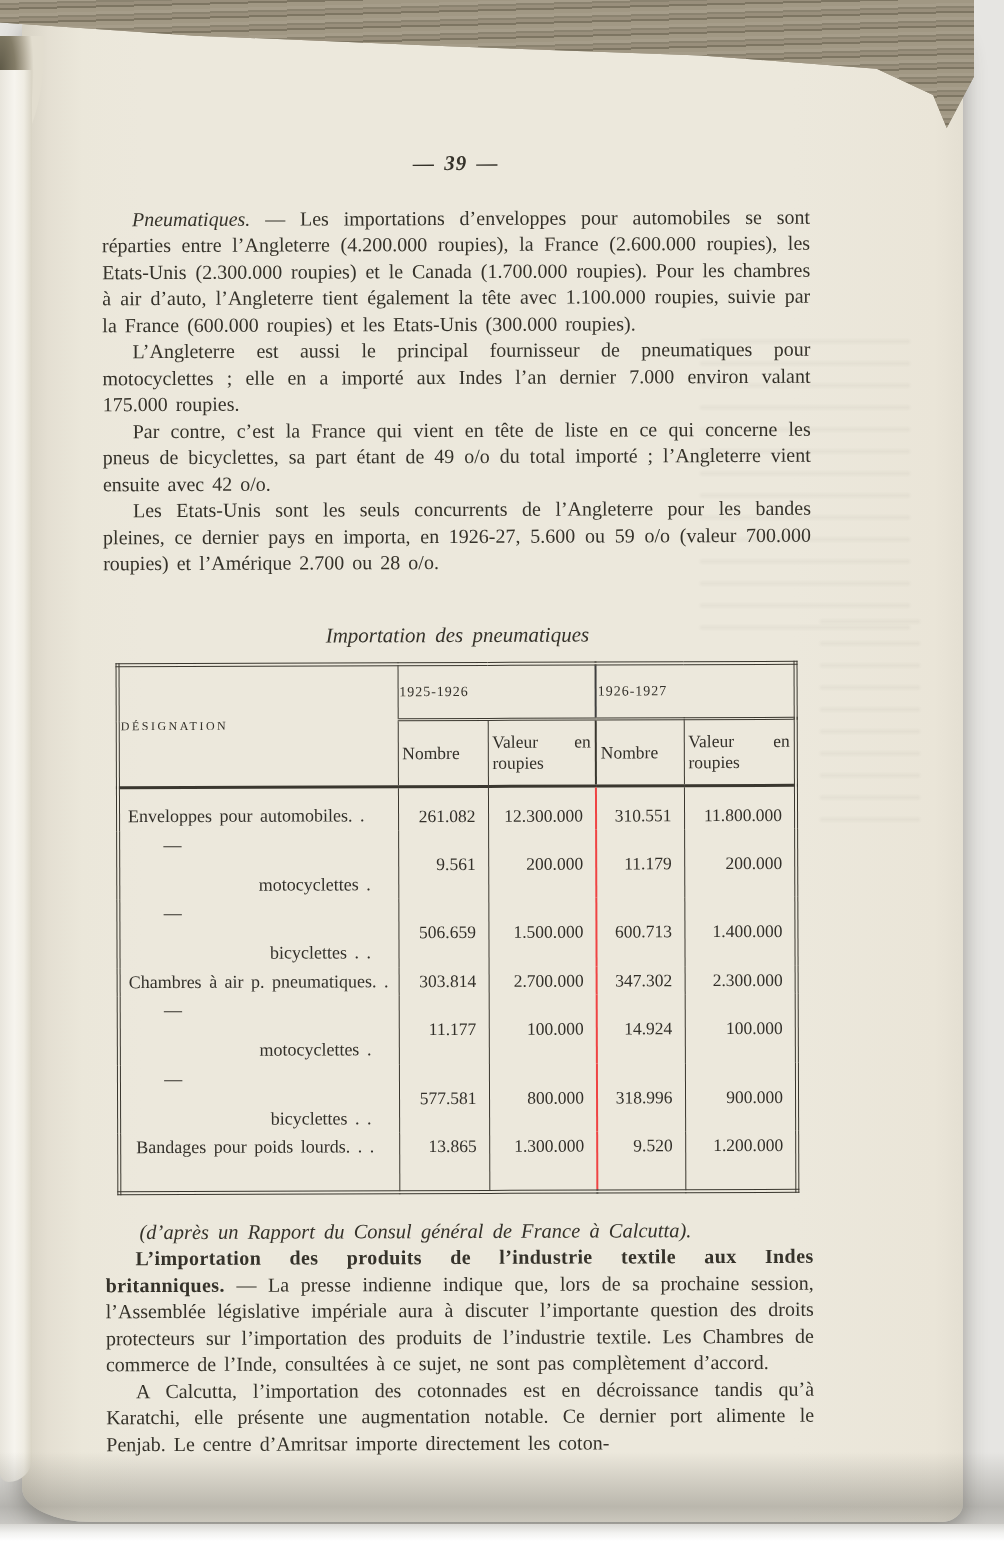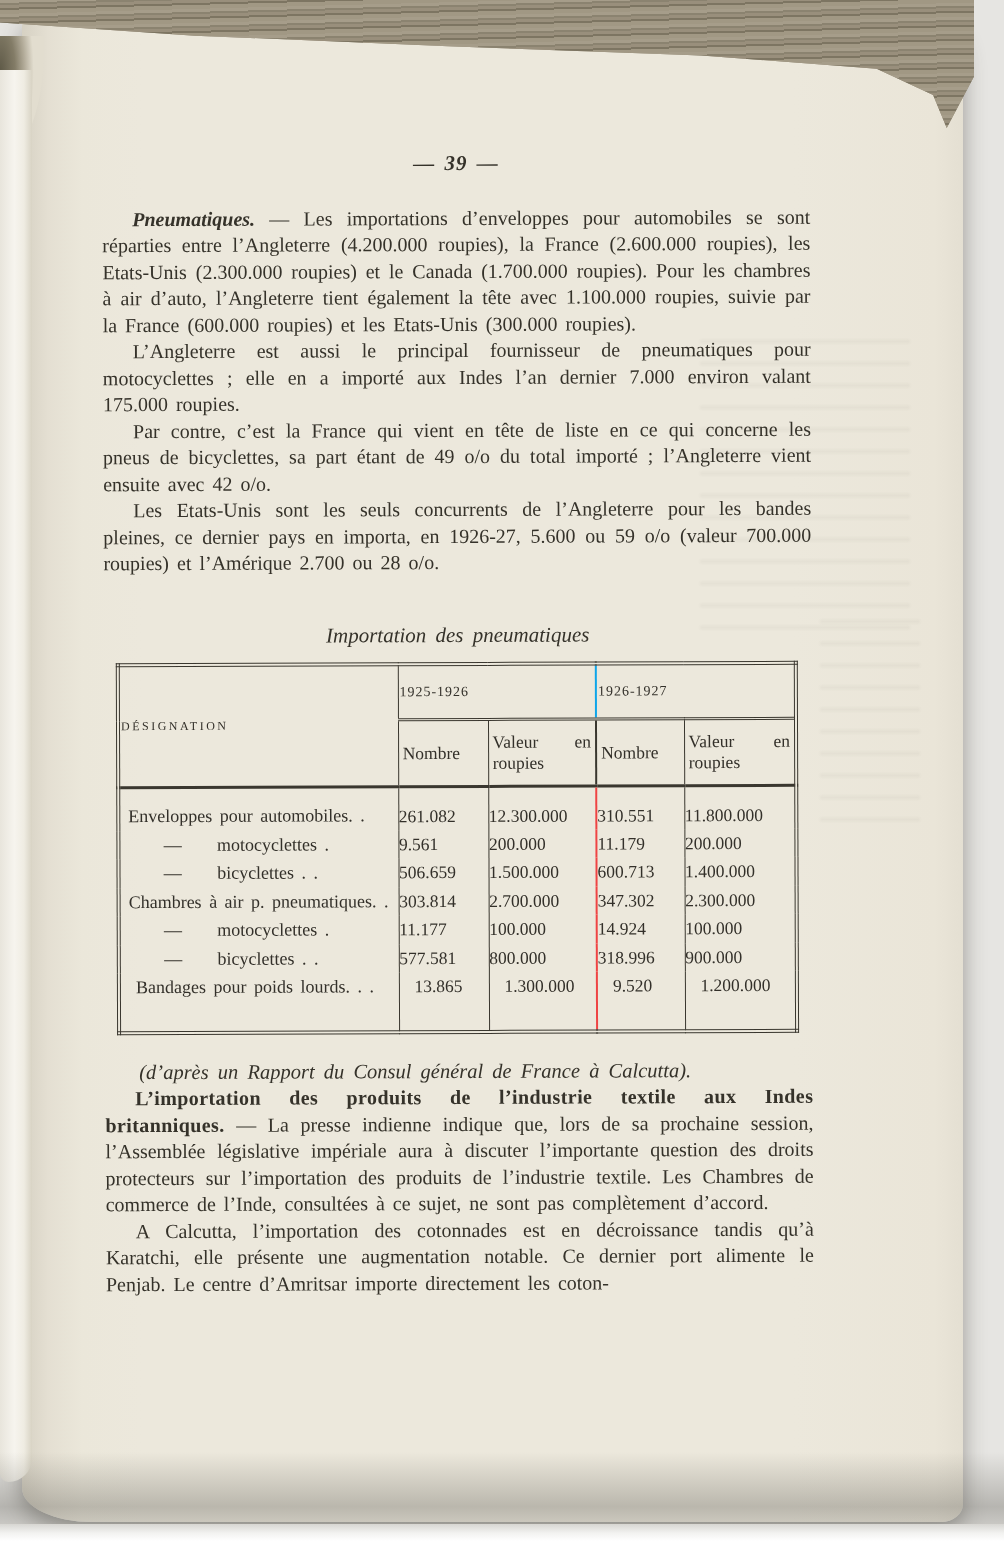--- a/index.html
+++ b/index.html
@@ -35,50 +35,50 @@
   .bleed1{left:700px;top:340px;width:210px;height:290px;}
   .bleed2{left:820px;top:620px;width:100px;height:220px;}
 
   
   .content{position:absolute;left:104px;top:150px;width:708px;color:#35322a;
     font-size:20px;line-height:26.5px;text-align:justify;word-spacing:3px;
     transform:rotate(-0.2deg);}
   .pagenum{text-align:center;font-weight:bold;font-style:italic;font-size:21px;
     letter-spacing:1px;margin:0 0 28px 0;}
   p.bodyp{margin:0;text-indent:30px;}
-  .lead-italic{font-style:italic;font-weight:bold;}
+  .lead-italic{font-style:italic;}
   .runin-bold{font-weight:bold;letter-spacing:.4px;word-spacing:5px;}
 
   .tbl-title{font-style:italic;text-align:center;font-size:21px;margin:46px 0 14px 0;
     word-spacing:4px;}
 
   table.imports{border-collapse:collapse;table-layout:fixed;width:678px;margin-left:12px;
     border:4px double #3a372f;font-size:17.5px;color:#33302a;}
   table.imports col.c-label{width:280px;}
   table.imports col.c-n1{width:90px;}
   table.imports col.c-v1{width:108px;}
   table.imports col.c-n2{width:88px;}
   table.imports col.c-v2{width:112px;}
   table.imports th{font-weight:normal;}
   th.designation{border-right:1.5px solid #3a372f;border-bottom:3px solid #3a372f;
     font-size:12px;letter-spacing:2.5px;}
   th.yearhead{border-bottom:3px double #3a372f;font-size:14px;height:50px;letter-spacing:1px;}
-  th.yearhead.grp2{border-left:2px solid #0ea5e9;margin-top:26px;}
+  th.yearhead.grp2{border-left:2px solid #404040;margin-top:26px;}
   th.subhead{border-bottom:3px solid #3a372f;font-size:17.5px;height:60px;line-height:21px;
     padding:2px 4px;}
   th.subhead.vleft{border-left:1.5px solid #3a372f;margin-left:6px;}
   th.subhead.gleft{border-left:2px solid #3a372f;}
-  td.num{text-align:left;padding:0 12px 0 0;border-left:1.5px solid #3a372f;height:21px;margin-left:39px;}
+  td.num{text-align:right;padding:0 12px 0 0;border-left:1.5px solid #3a372f;height:21px;margin-left:39px;}
   td.num.gleft{border-left:2px solid #ef4444;}
   td.lbl{padding-left:8px;}
   tr.first td{padding-top:14px;}
   tr.last td{padding-bottom:30px;padding-left:15px;}
   .sublbl{display:flex;}
   .sublbl .dash{width:33%;text-align:center;}
-  .sublbl .nm{flex:1;padding-right:18px;}
+  .sublbl .nm{flex:1;text-align:right;padding-right:26px;margin-top:40px;}
   td.lbl,.sublbl{font-size:18px;white-space:nowrap;overflow:hidden;}
 
   .tbl-caption{font-style:italic;font-size:20.5px;margin:24px 0 0 34px;word-spacing:4px;}
   .sect{margin-top:42px;}
 </style>
 </head>
 <body>
 
 <div class="scene">
 

